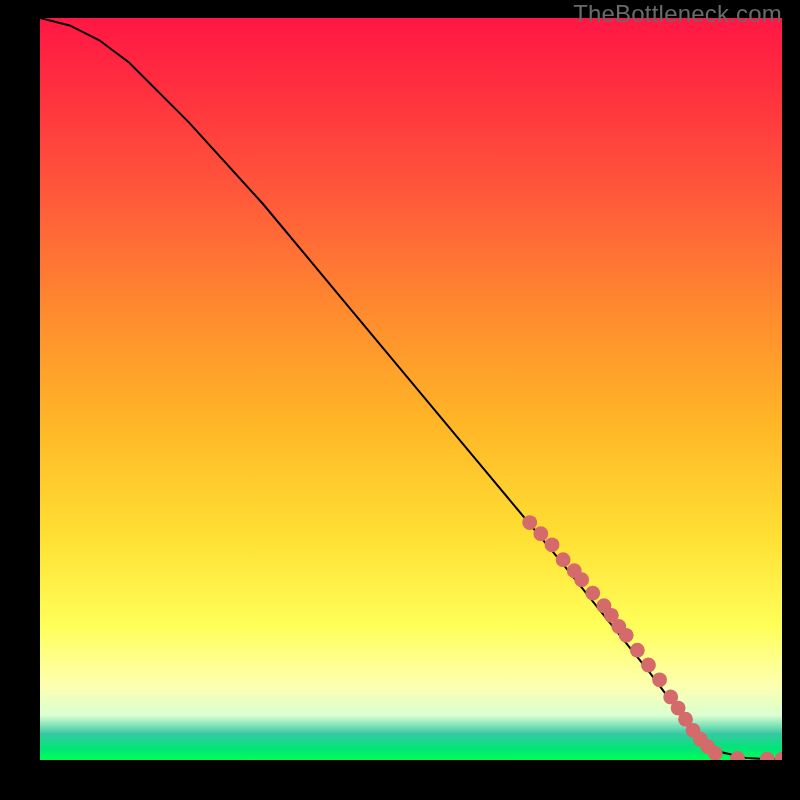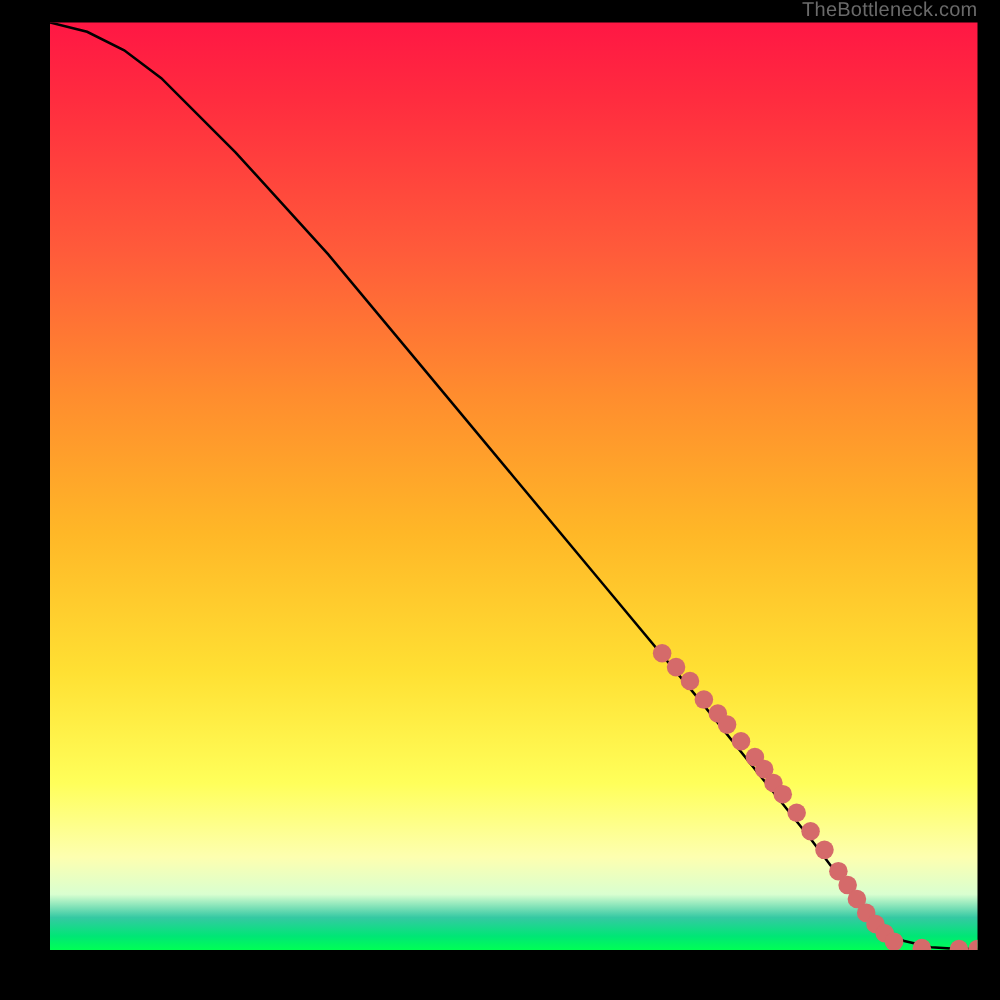--- a/index.html
+++ b/index.html
@@ -42,21 +42,21 @@
     position: absolute;
     inset: 0;
     width: 100%;
     height: 100%;
   }
   .attribution {
     position: absolute;
     top: 0px;
     right: 18px;
     color: #6a6a6a;
-    font-size: 16px;
+    font-size: 24px;
     font-weight: 400;
     letter-spacing: 0.2px;
   }
   .bottom-bar {
     position: absolute;
     left: 0;
     right: 0;
     bottom: 0;
     height: 40px;
     background: #000;

